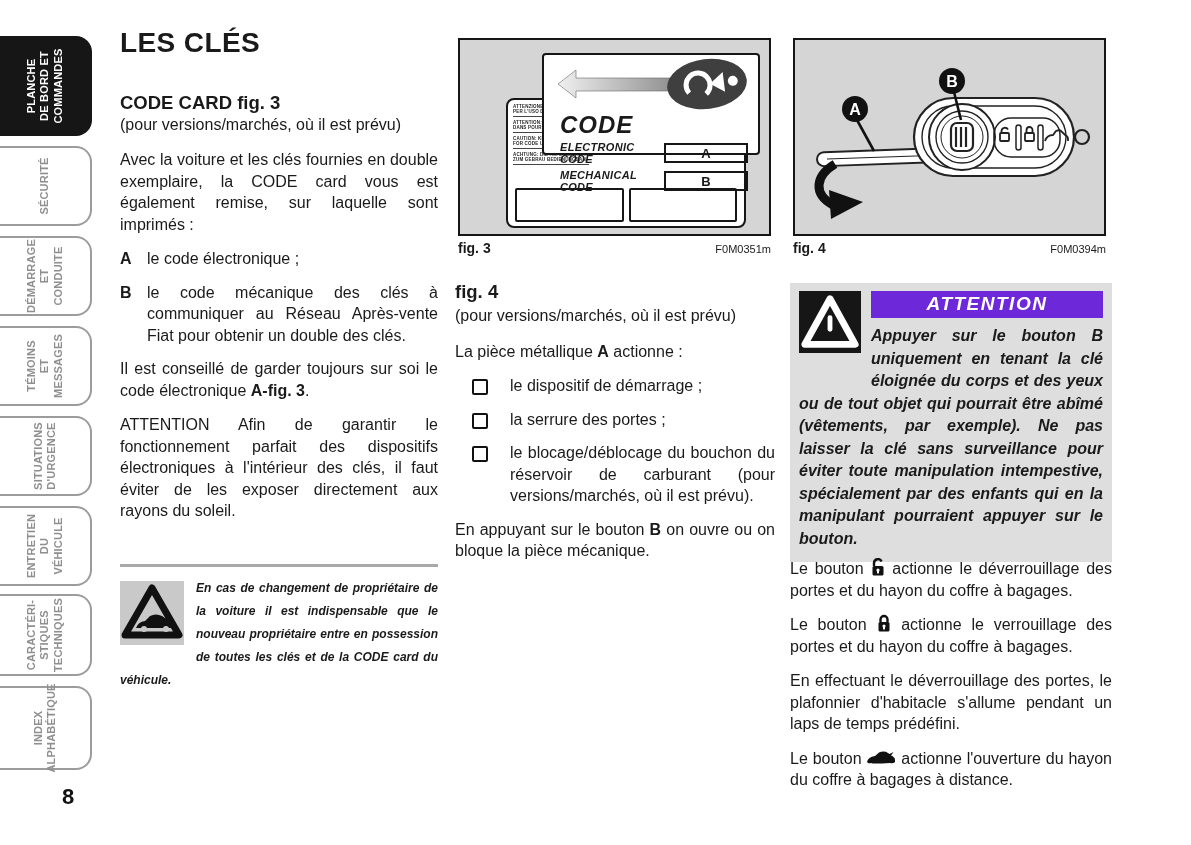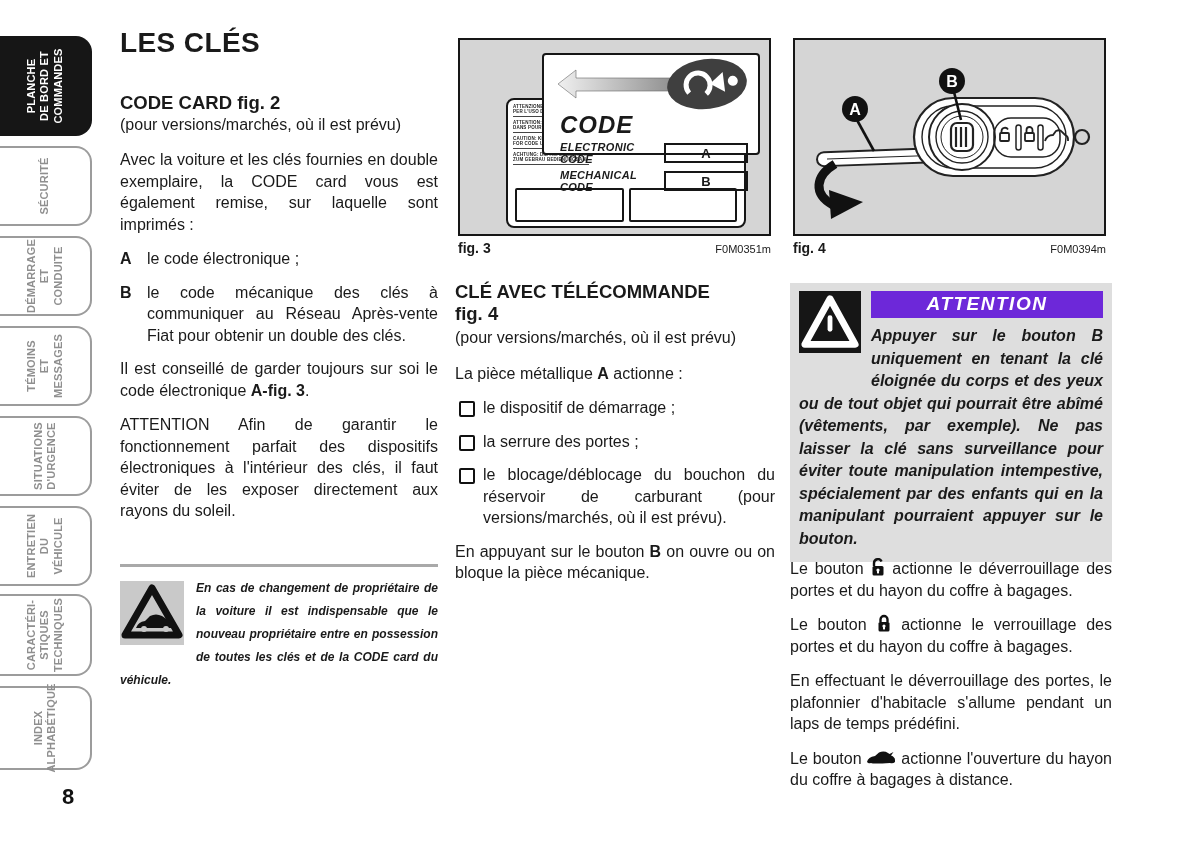--- a/index.html
+++ b/index.html
@@ -19,21 +19,21 @@
 
   
   .col{position:absolute;text-align:justify;font-size:16px;line-height:21.5px;}
   .doc-title{font-size:28px;font-weight:bold;letter-spacing:0.4px;margin:0 0 38px 0;text-align:left;}
   .sec-head{font-size:18.5px;font-weight:bold;margin:0;text-align:left;line-height:22px;}
   .sub-head{font-size:16px;margin:0 0 14px 0;text-align:left;}
   .para{margin:0 0 13px 0;}
   .kv{display:flex;margin:0 0 12px 0;}
   .kv .kv-label{width:27px;font-weight:bold;flex:0 0 27px;}
   .kv .kv-text{flex:1;text-align:justify;}
-  .bullet-li{display:flex;margin:0 0 12px 4px;}
+  .bullet-li{display:flex;margin:0 0 12px 17px;gap:14px;}
   .bullet-sq{flex:0 0 12px;width:12px;height:12px;border:2px solid #111;border-radius:2px;margin:4px 8px 0 0;}
   .bullet-tx{flex:1;text-align:justify;}
 
   
   .fig-panel{position:absolute;width:313px;height:198px;background:#d5d5d5;border:2px solid #161616;box-sizing:border-box;overflow:hidden;}
   .fig-caption-row{position:absolute;width:313px;display:flex;justify-content:space-between;align-items:baseline;}
   .fig-caption{font-size:14px;font-weight:bold;}
   .fig-code{font-size:11px;font-weight:normal;}
 
   
@@ -99,21 +99,21 @@
     </div>
     <div class="tab" style="top:686px;height:84px;">
       <span class="tab-label" style="width:78px;height:86px;">INDEX
 ALPHABÉTIQUE</span>
     </div>
   </div>
   <div class="page-number">8</div>
 
   <div class="col" style="left:120px;top:32px;width:318px;">
     <h1 class="doc-title">LES CLÉS</h1>
-    <h2 class="sec-head">CODE CARD fig. 2</h2>
+    <h2 class="sec-head">CODE CARD fig. 3</h2>
     <div class="sub-head">(pour versions/marchés, où il est prévu)</div>
     <p class="para">Avec la voiture et les clés fournies en double exemplaire, la CODE card vous est également remise, sur laquelle sont imprimés :</p>
     <div class="kv">
       <span class="kv-label">A</span>
       <span class="kv-text">le code électronique ;</span>
     </div>
     <div class="kv">
       <span class="kv-label">B</span>
       <span class="kv-text">le code mécanique des clés à communiquer au Réseau Après-vente Fiat pour obtenir un double des clés.</span>
     </div>
@@ -229,21 +229,20 @@
         <polygon points="34,150 68,162 36,179" fill="#111"></polygon>
       </g>
     </svg>
   </div>
   <div class="fig-caption-row" style="left:793px;top:240px;">
     <span class="fig-caption">fig. 4</span>
     <span class="fig-code">F0M0394m</span>
   </div>
 
   <div class="col" style="left:455px;top:281px;width:320px;">
-    <h2 class="sec-head">CLÉ AVEC TÉLÉCOMMANDE</h2>
     <h2 class="sec-head" style="margin-bottom:2px;">fig. 4</h2>
     <div class="sub-head">(pour versions/marchés, où il est prévu)</div>
     <p class="para"><span>La pièce métallique </span><b>A</b><span> actionne :</span></p>
     <div class="bullet-li">
       <span class="bullet-sq"></span>
       <span class="bullet-tx">le dispositif de démarrage ;</span>
     </div>
     <div class="bullet-li">
       <span class="bullet-sq"></span>
       <span class="bullet-tx">la serrure des portes ;</span>

